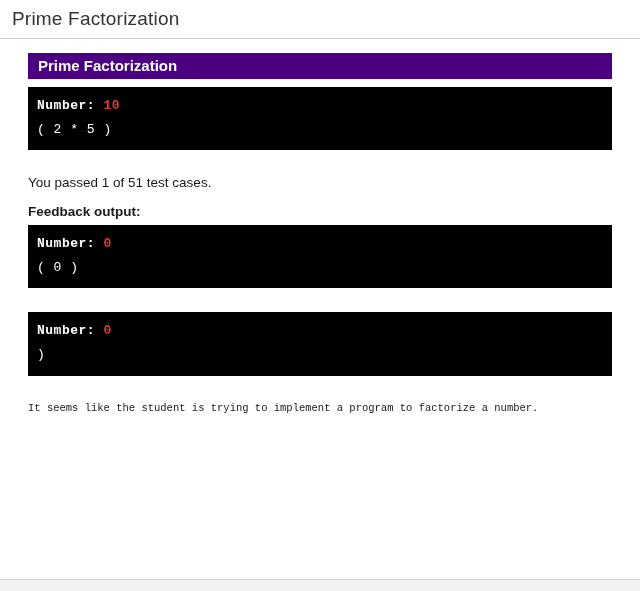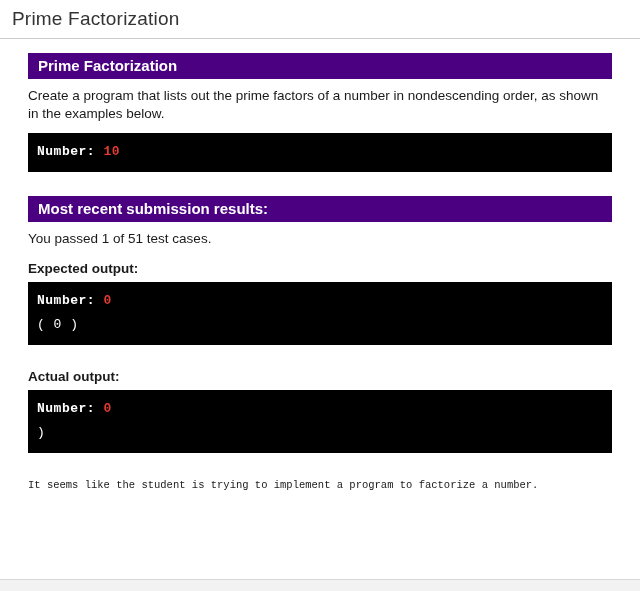--- a/index.html
+++ b/index.html
@@ -92,41 +92,39 @@
 </head>
 <body>
 
 <div class="page-title">Prime Factorization</div>
 <div class="divider"></div>
 
 <div class="content">
 
   <div class="section-header">Prime Factorization</div>
 
-  <p class="para">Create a program that lists out the prime factors of a number in nondescending order, as shown in the examples below.</p>
 
   <div class="codeblock">
     <span class="lbl">Number:</span>
     <span class="num">10</span>
+    <span class="line2">( 2 * 5 )</span>
   </div>
 
 
 
-  <div class="section-header">Most recent submission results:</div>
 
   <p class="para">You passed 1 of 51 test cases.</p>
 
-  <div class="sub-title">Expected output:</div>
+  <div class="sub-title">Feedback output:</div>
   <div class="codeblock">
     <span class="lbl">Number:</span>
     <span class="num">0</span>
     <span class="line2">( 0 )</span>
   </div>
 
-  <div class="sub-title">Actual output:</div>
   <div class="codeblock">
     <span class="lbl">Number:</span>
     <span class="num">0</span>
     <span class="line2">)</span>
   </div>
 
   <div class="feedback">
     <div>It seems like the student is trying to implement a program to factorize a number.</div>
 
   </div>

